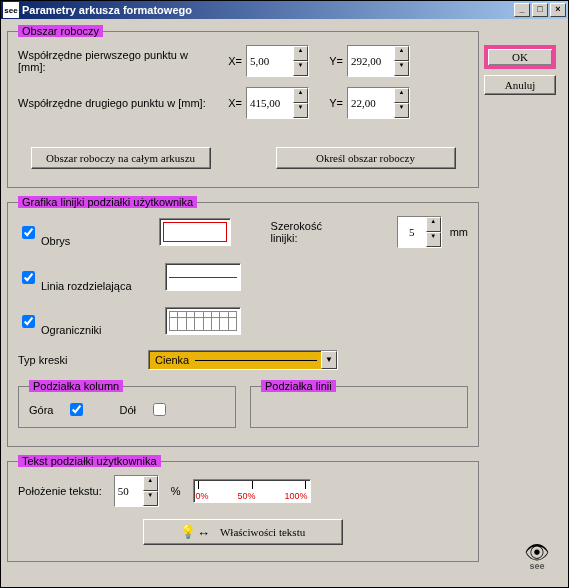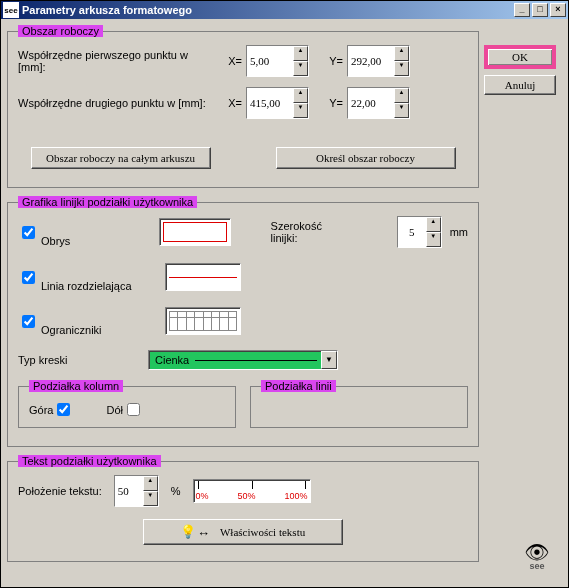--- a/index.html
+++ b/index.html
@@ -133,37 +133,37 @@
     border-bottom:1px solid #888;
   }
   
   .szer { display:flex; align-items:center; margin-left:40px; gap:8px;}
   .szer .numfield input{ width:22px; text-align:center;}
   
   .typrow { display:flex; align-items:center; margin-top:4px; margin-bottom:10px;}
   .typrow .tlabel{ width:130px;}
   .combo {
     display:flex; align-items:center;
-    background:#22c55e; border:1px solid #808080;
+    background:#eab308; border:1px solid #808080;
     border-right-color:#fff; border-bottom-color:#fff;
     box-shadow: inset 1px 1px 0 #404040;
     width:190px; height:20px;
   }
   .combo .ctext{ flex:0 0 auto; padding:0 6px; font-size:11px;}
   .combo .cline{ flex:1; height:0; border-top:1px solid #000; margin-right:4px;}
   .combo .cbtn {
     width:16px; height:18px; background:#d4d0c8;
     border:1px solid #fff; border-right-color:#404040; border-bottom-color:#404040;
     text-align:center; font-size:8px; line-height:16px;
   }
   
   .sub-fs-row { display:flex; gap:14px; margin-top:8px;}
   .sub-fs-row fieldset { flex:1; padding:8px 10px;}
   .pair { display:flex; align-items:center; gap:30px;}
-  .pair .p { display:flex; align-items:center; gap:0;}
+  .pair .p { display:flex; align-items:center; gap:13px;}
   
   .tekst-row { display:flex; align-items:center; gap:12px;}
   .pct-preview{
     width:118px; height:24px; background:#fff;
     border:1px solid #808080; border-right-color:#fff; border-bottom-color:#fff;
     box-shadow: inset 1px 1px 0 #404040;
     position:relative; font-size:9px;
   }
   .pct-preview .marks{ position:absolute; top:1px; left:4px; right:4px; height:8px;}
   .pct-preview .marks::before,

